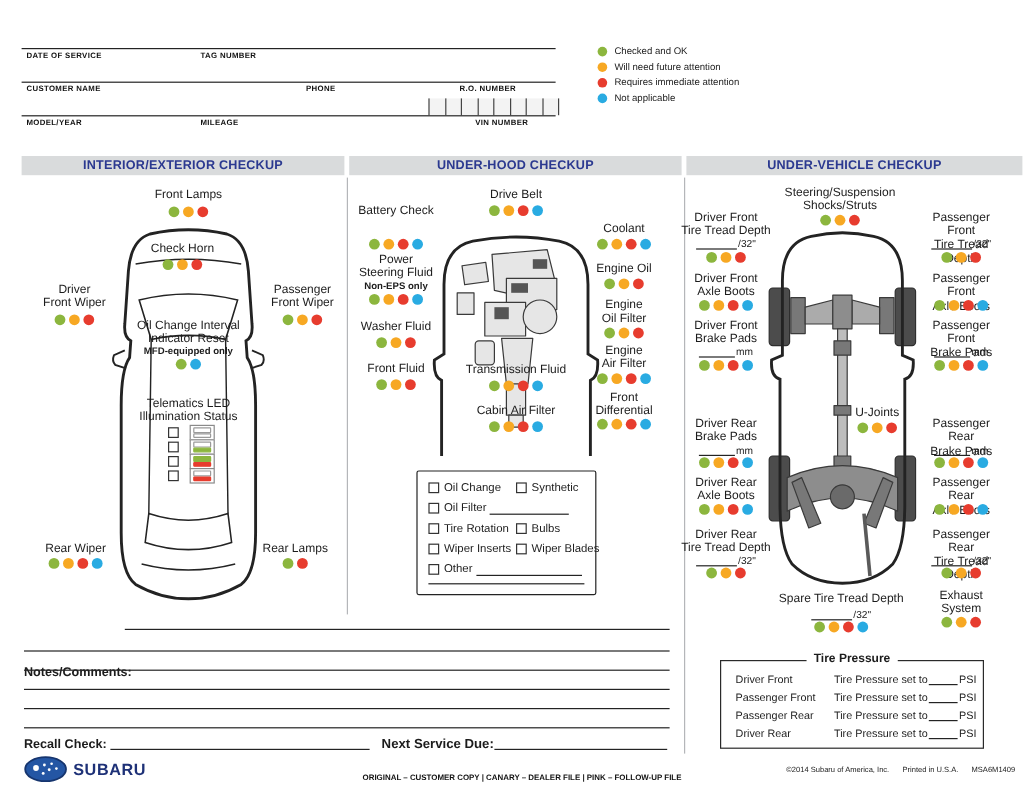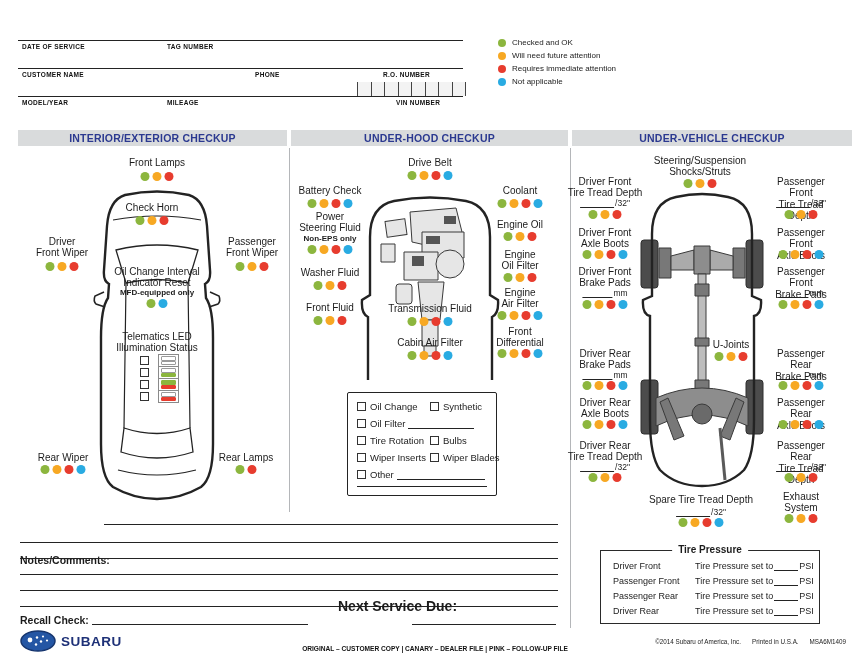--- a/index.html
+++ b/index.html
@@ -220,21 +220,21 @@
   </div>
 
   <div class="abs lbl" style="left:430px;top:157px;">Drive Belt</div>
   <div class="abs dots" style="left:430px;top:171px;">
       <span class="dot" style="background: rgb(140, 182, 62);"></span>
       <span class="dot" style="background: rgb(247, 168, 35);"></span>
       <span class="dot" style="background: rgb(231, 60, 46);"></span>
       <span class="dot" style="background: rgb(41, 171, 226);"></span>
     </div>
 
-  <div class="abs lbl" style="left:330px;top:185px;text-align:center;">Battery Check</div>
+  <div class="abs lbl" style="left:330px;top:170px;text-align:center;">Battery Check</div>
   <div class="abs dots" style="left:330px;top:199px;">
       <span class="dot" style="background: rgb(140, 182, 62);"></span>
       <span class="dot" style="background: rgb(247, 168, 35);"></span>
       <span class="dot" style="background: rgb(231, 60, 46);"></span>
       <span class="dot" style="background: rgb(41, 171, 226);"></span>
     </div>
 
   <div class="abs lbl" style="left:330px;top:211px;">Power
 Steering Fluid</div>
   <div class="abs lbl sub" style="left:330px;top:234px;">Non-EPS only</div>
@@ -584,21 +584,21 @@
   <div class="abs" style="left:20px;top:513px;font-size:10.5px;font-weight:bold;margin-top:41px;">Notes/Comments:</div>
   <div class="abs thinline" style="left:104px;top:524px;width:454px;"></div>
   <div class="abs thinline" style="left:20px;top:542px;width:538px;"></div>
   <div class="abs thinline" style="left:20px;top:558px;width:538px;"></div>
   <div class="abs thinline" style="left:20px;top:574px;width:538px;"></div>
   <div class="abs thinline" style="left:20px;top:590px;width:538px;"></div>
   <div class="abs thinline" style="left:20px;top:606px;width:538px;"></div>
 
   <div class="abs" style="left:20px;top:614px;font-size:10.5px;font-weight:bold;">Recall Check:</div>
   <div class="abs thinline" style="left:92px;top:624px;width:216px;"></div>
-  <div class="abs" style="left:318px;top:598px;font-size:14px;font-weight:bold;margin-left:20px;">Next Service Due:</div>
+  <div class="abs" style="left:318px;top:614px;font-size:11px;font-weight:bold;">Next Service Due:</div>
   <div class="abs thinline" style="left:412px;top:624px;width:144px;"></div>
 
   <div class="abs" style="left:20px;top:630px;display:flex;align-items:center;gap:5px;">
     <svg width="36" height="22" viewBox="0 0 36 22">
       <ellipse cx="18" cy="11" rx="17" ry="10" fill="#2456A4" stroke="#16356e" stroke-width="1.5"></ellipse>
       <circle cx="10" cy="10" r="2.4" fill="#fff"></circle>
       <circle cx="17" cy="7.5" r="1.2" fill="#fff"></circle>
       <circle cx="23" cy="6.5" r="1.1" fill="#fff"></circle>
       <circle cx="21" cy="11.5" r="1.2" fill="#fff"></circle>
       <circle cx="27" cy="10.5" r="1.1" fill="#fff"></circle>

